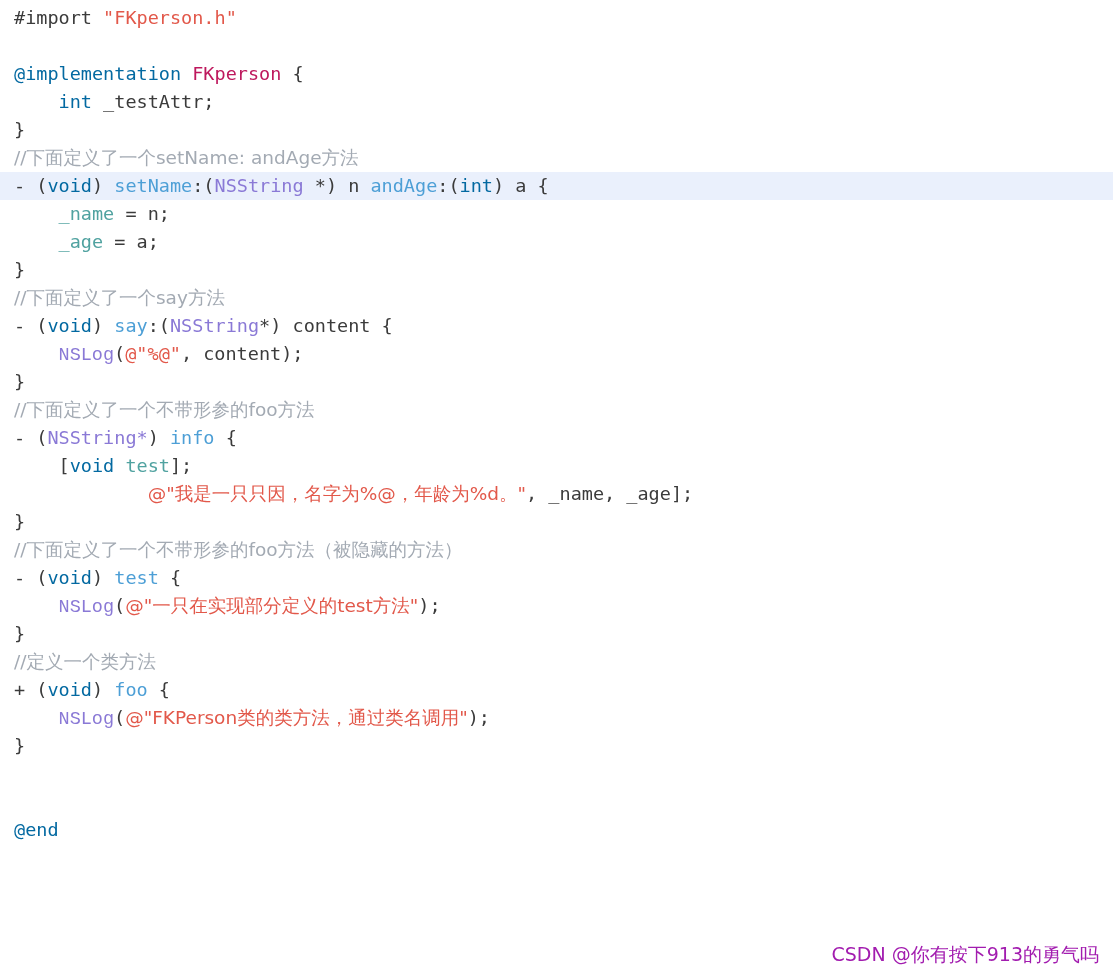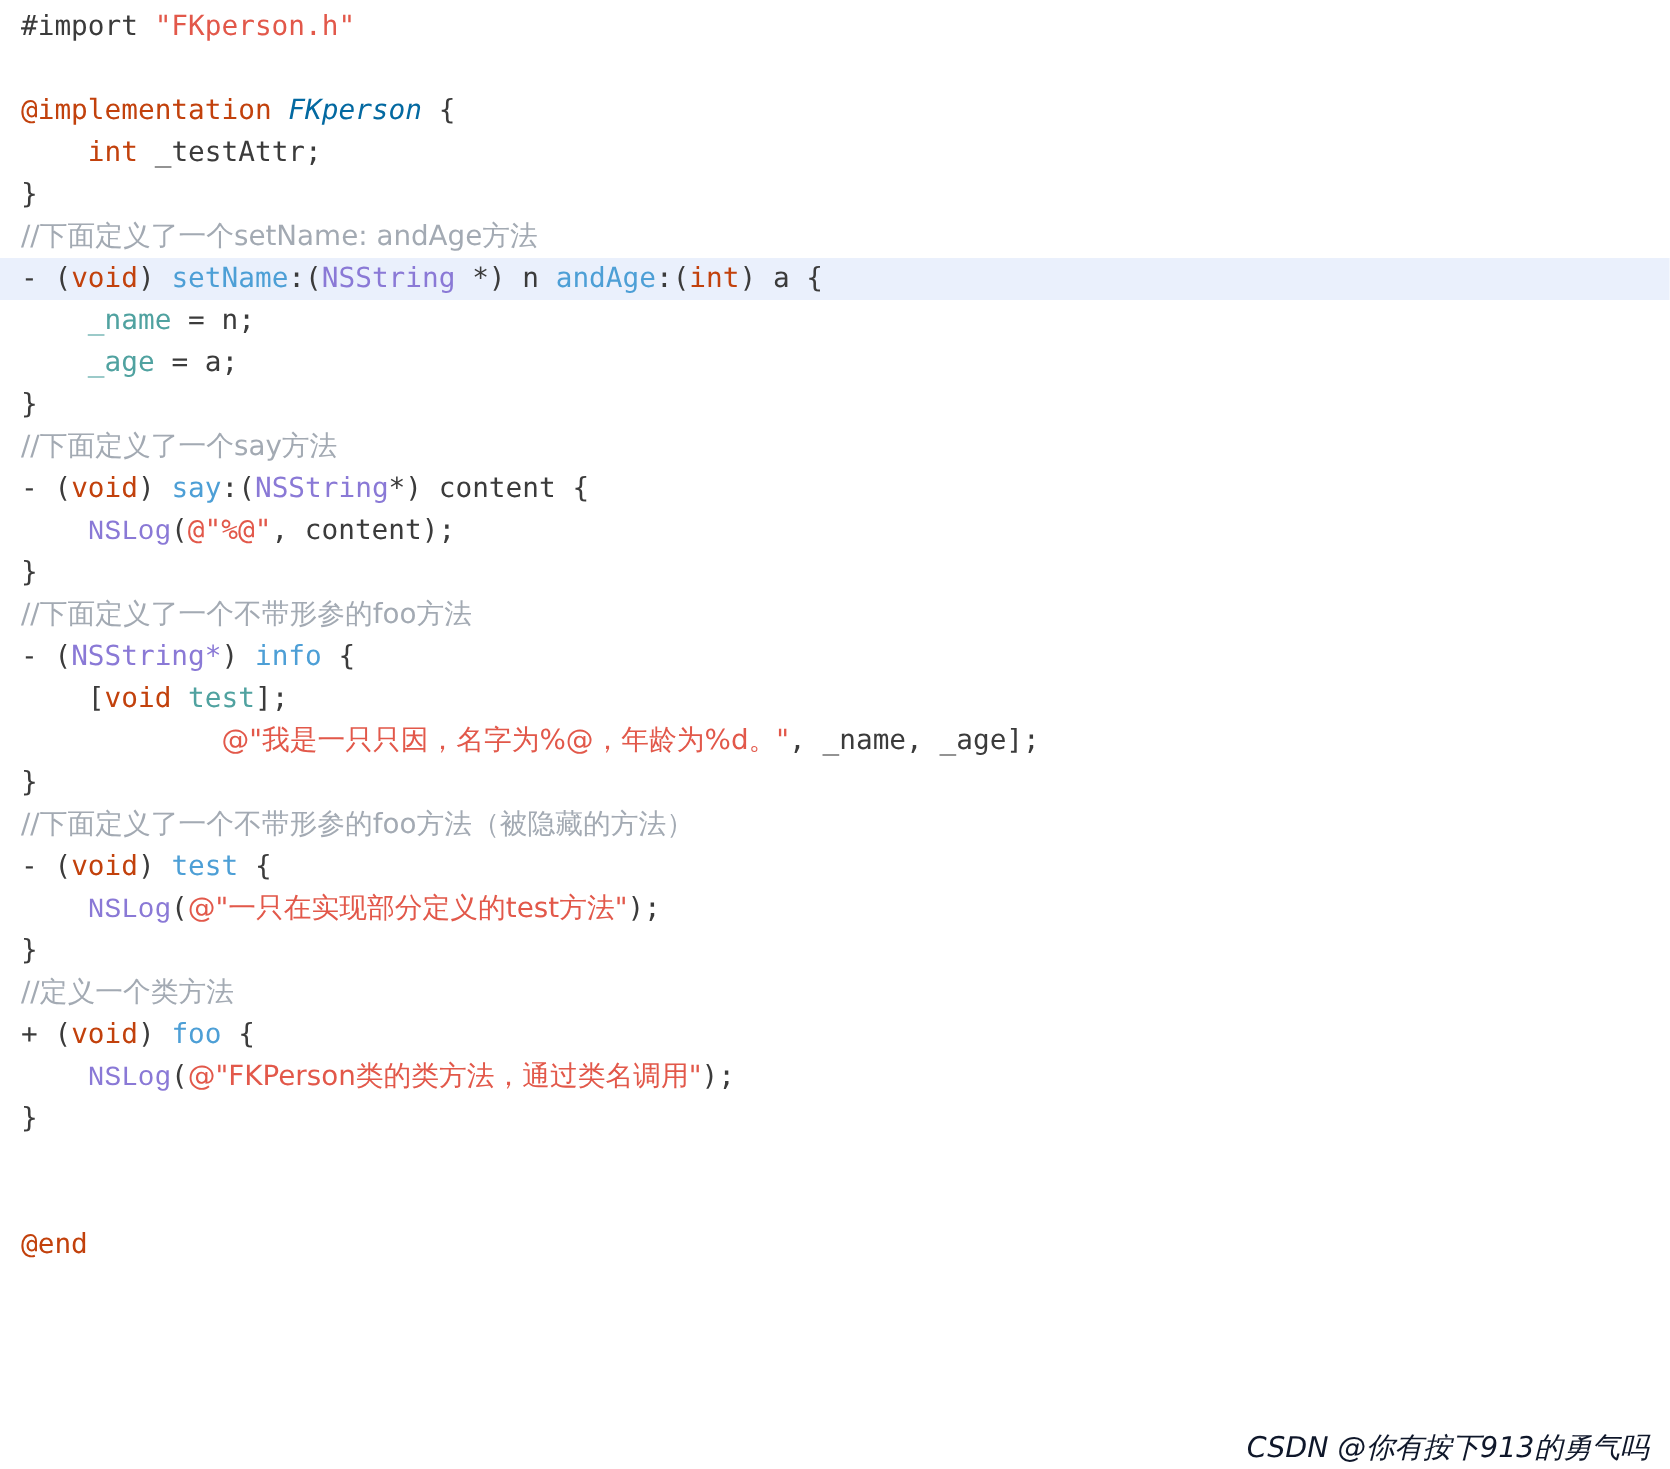--- a/index.html
+++ b/index.html
@@ -34,42 +34,41 @@
     background: #eaf0fc;
     padding-left: 14px;
     margin-left: 0;
     width: 1113px;
     box-sizing: border-box;
   }
   .code-line.blank { color: transparent; }
 
   
   .tk-plain    { color: #3b3b3b; }
-  .tk-keyword  { color: #c2410c; }
+  .tk-keyword  { color: #0369a1; }
   .tk-pre      { color: #3b3b3b; }
   .tk-string   { color: #e2584a; }
   .tk-comment  { color: #a3aab3; }
-  .tk-type     { color: #0369a1; font-style: italic; }
+  .tk-type     { color: #be185d; }
   .tk-class    { color: #8a79d6; }
   .tk-func     { color: #4d9fd6; }
   .tk-ivar     { color: #50a2a0; }
   .tk-msg      { color: #8a79d6; font-family: Liberation Mono, monospace; }
   .tk-ret      { color: #cf37a8; }
 
   .cjk { font-family: "DejaVu Sans", "Liberation Sans", sans-serif; }
 
   #watermark {
     position: absolute;
     right: 14px;
-    bottom: 1px;
+    bottom: 11px;
     font-family: "DejaVu Sans", "Liberation Sans", sans-serif;
     font-size: 19px;
-    color: #0f172a;
+    color: #a21caf;
     white-space: pre;
-    font-style: italic;
   }
 </style>
 </head>
 <body>
 
 <div id="code-block">
 
   <div class="code-line"><span class="tk-pre">#import</span><span class="tk-plain"> </span><span class="tk-string">"FKperson.h"</span></div>
 
   <div class="code-line blank">&nbsp;</div>

